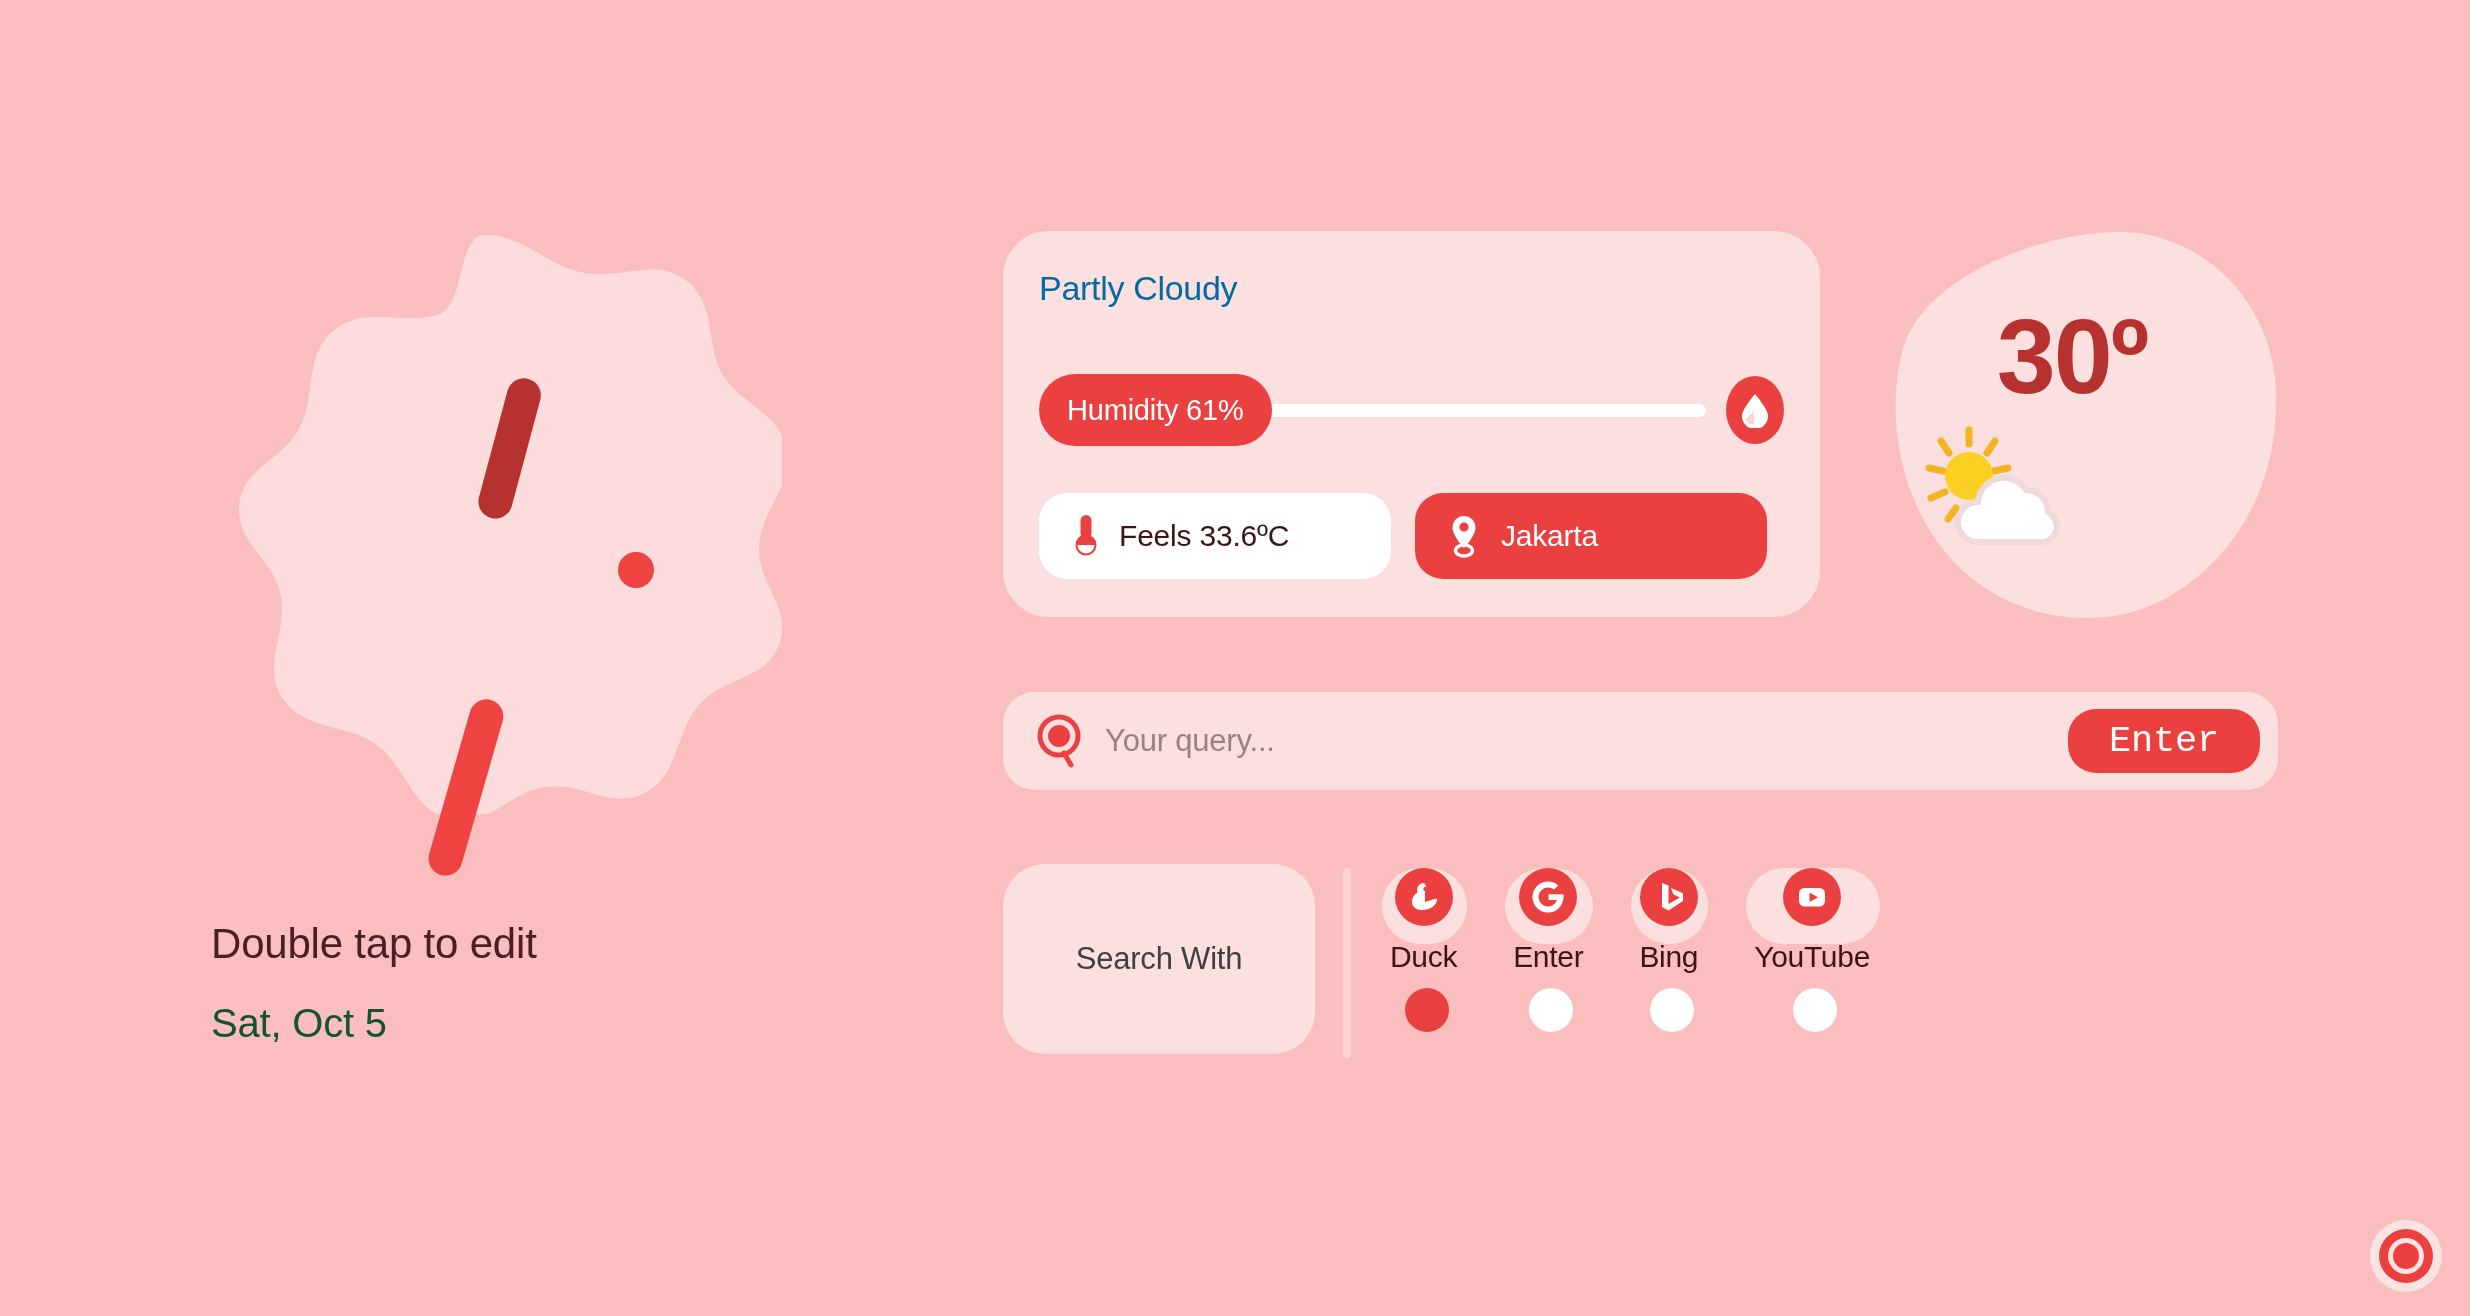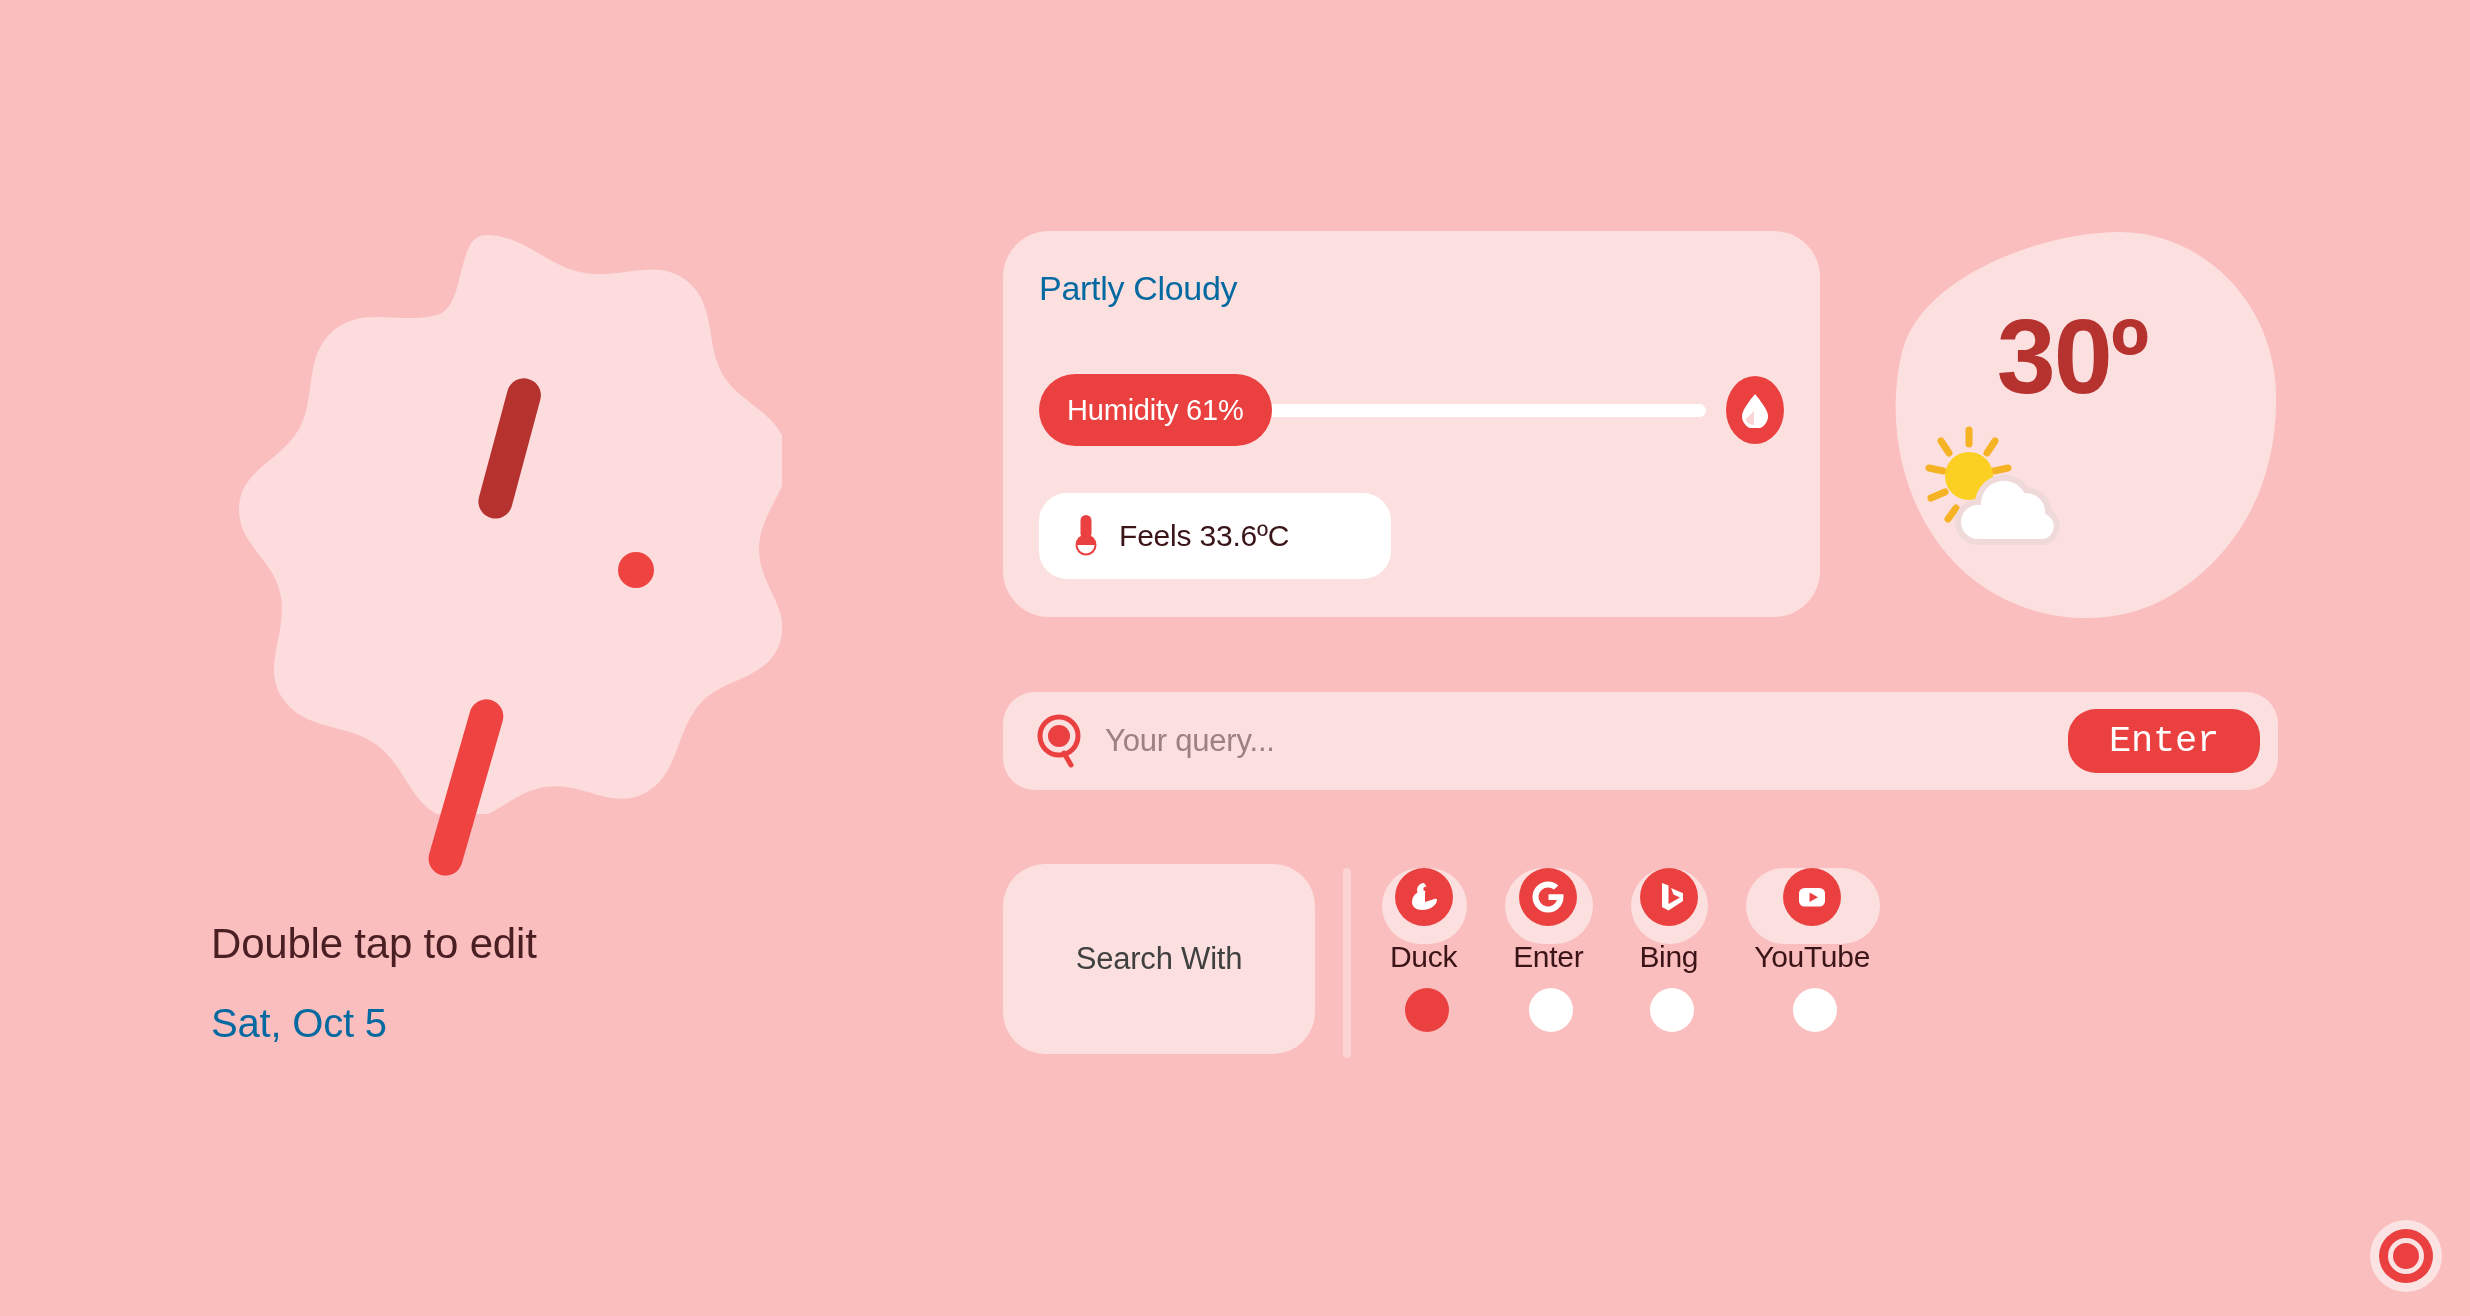--- a/index.html
+++ b/index.html
@@ -74,21 +74,21 @@
     width: 640px;
   }
   .clock-title {
     font-size: 42px;
     color: #4A1F23;
     letter-spacing: -0.2px;
     line-height: 1.15;
   }
   .clock-date {
     font-size: 40px;
-    color: #0369a1;
+    color: #14532d;
     margin-top: 32px;
     letter-spacing: -0.2px;
     line-height: 1.15;
   }
 
   
   .weather-card {
     position: absolute;
     left: 1003px;
     top: 231px;
@@ -435,20 +435,28 @@
     </div>
 
     <div class="weather-bottom-row">
       <div class="feels-pill">
         <svg width="26" height="46" viewBox="0 0 26 46">
           <rect x="7.5" y="2" width="11" height="24" rx="5.5" fill="#EA4140"></rect>
           <circle cx="13" cy="32" r="10.5" fill="#EA4140"></circle>
           <path d="M4.5 32 A8.5 8.5 0 0 0 21.5 32 Z" fill="#FFFFFF"></path>
         </svg>
         <span class="feels-text">Feels 33.6ºC</span>
+      </div>
+      <div class="location-pill">
+        <svg width="30" height="44" viewBox="0 0 30 44">
+          <path fill="#FFFFFF" d="M15 2 A11.5 11.5 0 0 0 3.5 13.5 C3.5 22 15 34 15 34 C15 34 26.5 22 26.5 13.5 A11.5 11.5 0 0 0 15 2 Z"></path>
+          <circle cx="15" cy="13" r="4.6" fill="#EA4140"></circle>
+          <ellipse cx="15" cy="36.5" rx="8.5" ry="5.5" fill="none" stroke="#FFFFFF" stroke-width="3.4"></ellipse>
+        </svg>
+        <span class="location-text">Jakarta</span>
       </div>
     </div>
   </div>
 
   <div class="temp-blob">
     <svg class="temp-blob-bg" viewBox="0 0 390 392">
       <path fill="#FCDFDF" d="
         M232 4
         C312 4, 386 72, 388 166
         C390 260, 346 330, 282 368

